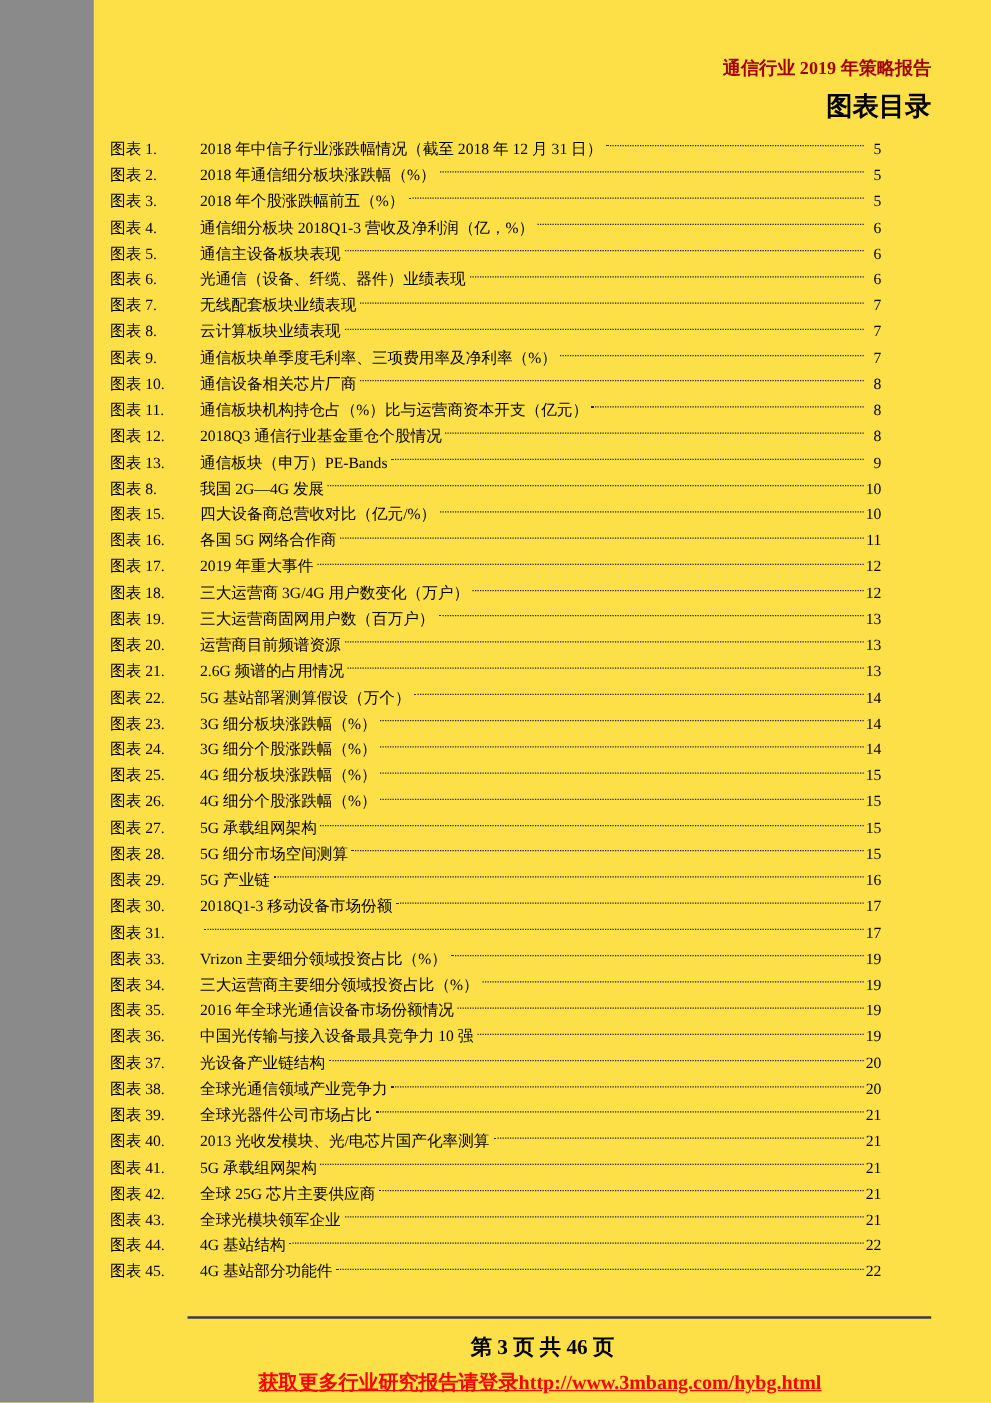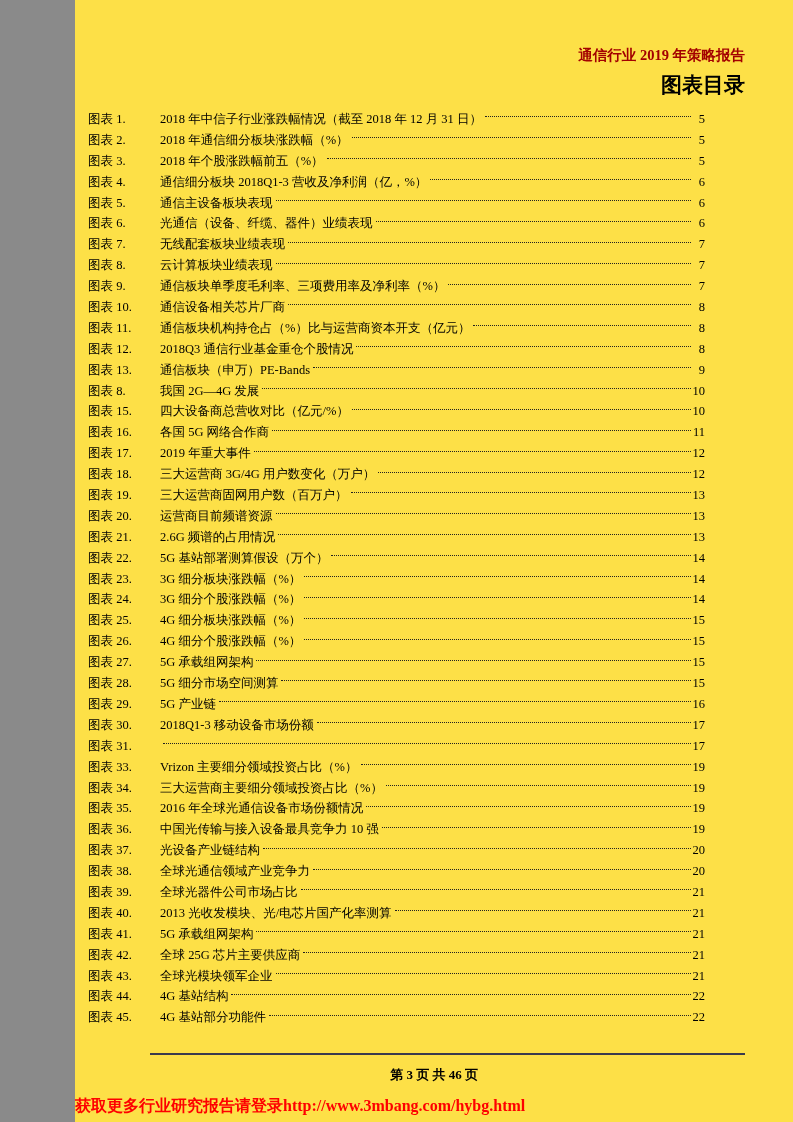--- a/index.html
+++ b/index.html
@@ -50,27 +50,28 @@
     border-bottom:1.6px dotted #222;
     margin:0 2px 5px 3px;
   }
   .pg{flex:none;min-width:12px;text-align:right;}
   .rule{
     position:absolute;left:75px;right:48px;top:1053px;
     border-top:2px solid #3a3a4d;
   }
   .footer-page{
     position:absolute;left:0;right:0;top:1066px;
-    text-align:center;font-size:13px;font-weight:bold;color:#000;
+    text-align:center;font-size:17px;font-weight:bold;color:#000;
   }
   .promo{
     position:absolute;left:0;right:4px;top:1096px;
-    font-size:16px;font-weight:bold;
+    text-align:center;font-size:16px;font-weight:bold;
     color:var(--promo_red,#ff0000);
     cursor:pointer;
+    text-decoration:underline;
   }
 </style>
 </head>
 <body>
 
 <div class="page">
   <div class="gray-strip"></div>
 
   <div class="content">
 

